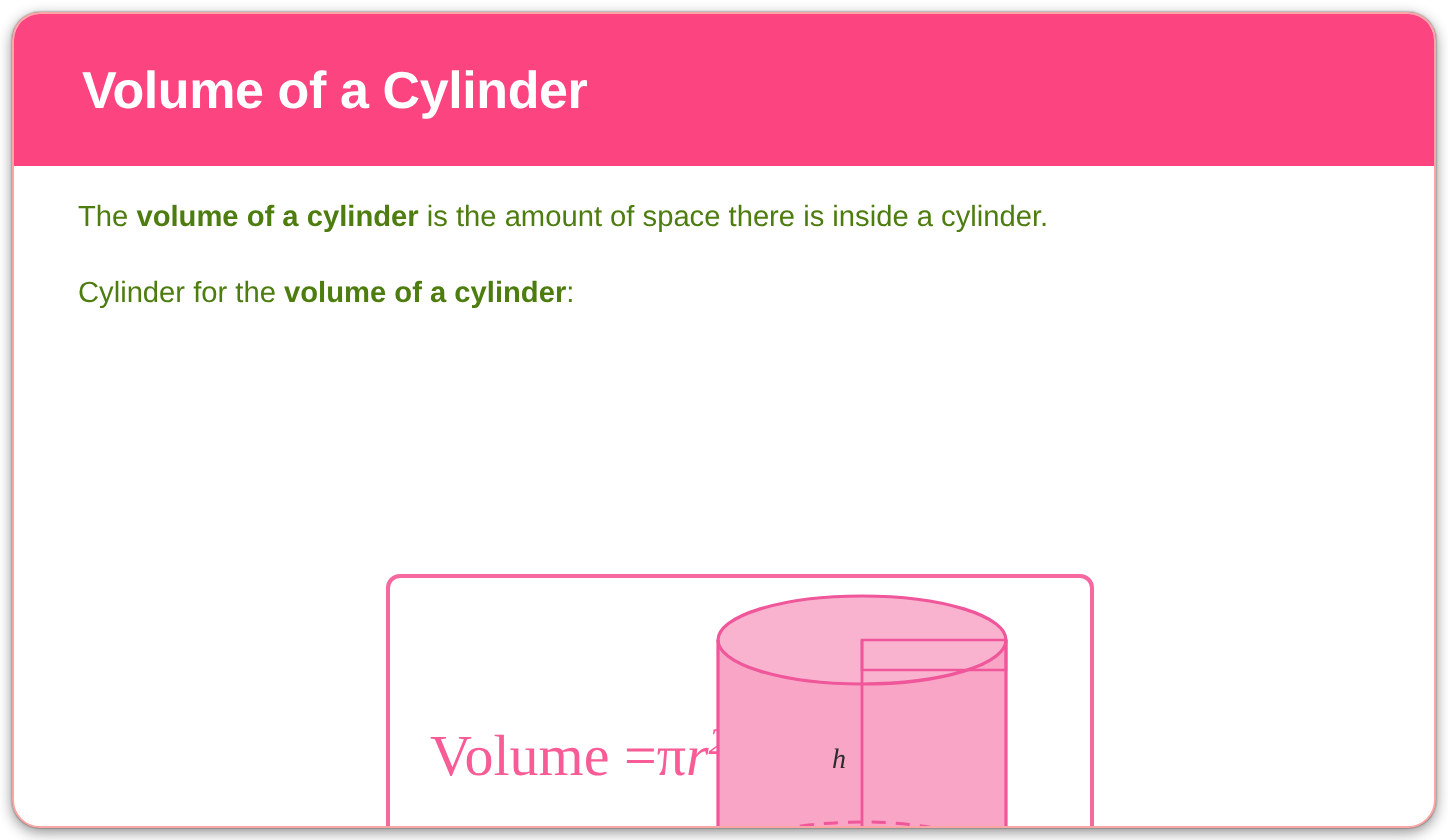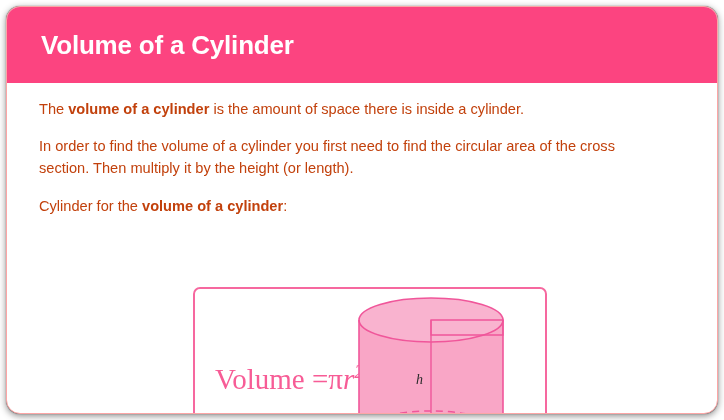--- a/index.html
+++ b/index.html
@@ -49,21 +49,21 @@
   #body {
     position: absolute;
     left: 0;
     top: 76px;
     right: 0;
     bottom: 0;
     padding: 0 32px;
     box-sizing: border-box;
   }
   .para {
-    color: #c2410c;
+    color: #4d7c0f;
     font-size: 14.6px;
     line-height: 1.55;
     margin: 0;
   }
   #para-1 { margin-top: 15px; }
   #para-2 { margin-top: 14px; max-width: 600px; }
   #para-3 { margin-top: 15px; }
   .bold { font-weight: bold; }
 
   
@@ -115,23 +115,20 @@
   <div id="header">
     <div id="header-title">Volume of a Cylinder</div>
   </div>
 
   <div id="body">
 
     <p class="para" id="para-1">
       <span>The </span><span class="bold">volume of a cylinder</span><span> is the amount of space there is inside a cylinder.</span>
     </p>
 
-    <p class="para" id="para-2">
-      <span>In order to find the volume of a cylinder you first need to find the circular area of the cross section. Then multiply it by the height (or length).</span>
-    </p>
 
     <p class="para" id="para-3">
       <span>Cylinder for the </span><span class="bold">volume of a cylinder</span><span>:</span>
     </p>
 
     <div id="formula-box">
 
       <div id="formula-text">
         <span>Volume</span>
         <span>=</span><span>π</span><span class="mi">r</span><sup>2</sup><span class="mi">h</span>

